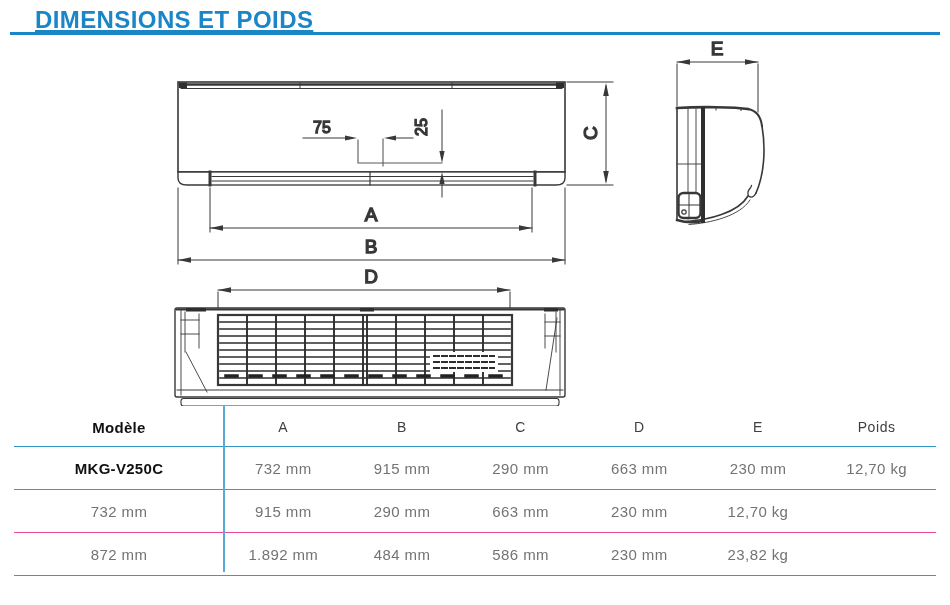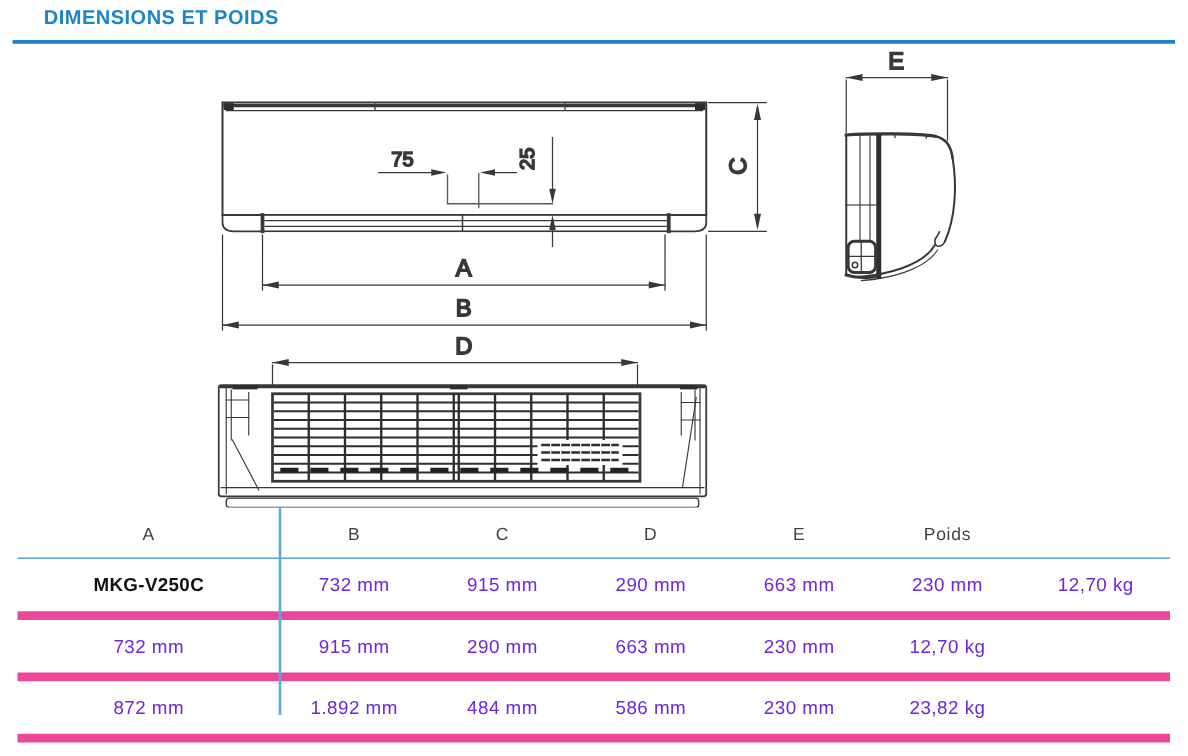--- a/index.html
+++ b/index.html
@@ -2,35 +2,35 @@
 <html><head>
 <meta charset="utf-8">
 <style>
   html,body{margin:0;padding:0;}
   body{
     width:950px;height:605px;position:relative;background:#ffffff;
     font-family:"Liberation Sans", sans-serif;overflow:hidden;
   }
   .title{
     position:absolute;left:35px;top:6px;
-    font-size:16px;font-weight:bold;color:#1a86c7;letter-spacing:.4px;
+    font-size:24px;font-weight:bold;color:#1a86c7;letter-spacing:.4px;text-decoration:underline;
   }
   .title-rule{
     position:absolute;left:10px;top:32px;width:930px;height:3px;background:#1a86c7;
   }
   svg.drawing{position:absolute;left:0;top:0;}
   svg.drawing text{font-family:"Liberation Sans",sans-serif;fill:#3a3a3a;}
   .dimletter{font-size:19px;}
   .dimnum{font-size:16px;}
 
   .spec-table{position:absolute;left:14px;top:408px;width:922px;}
   .trow{display:grid;grid-template-columns:210px repeat(6,1fr);align-items:center;}
   .trow.header{height:38px;border-bottom:1.5px solid #2f95c5;}
-  .trow.data{height:42px;border-bottom:7px solid #ec4899;}
-  .cell{text-align:center;font-size:15px;color:#6d28d9;letter-spacing:.4px;}
+  .trow.data{height:42px;border-bottom:1px solid #ec4899;}
+  .cell{text-align:center;font-size:15px;color:#737373;letter-spacing:.4px;}
   .cell.hdr{font-size:14px;color:#3f3f3f;letter-spacing:.6px;}
   .cell.model{font-weight:bold;color:#111;letter-spacing:.3px;}
   .cell.hdr.model{font-size:15px;}
   .vline{position:absolute;left:209px;top:-2px;width:2px;height:166px;background:#58a9d5;}
 </style>
 </head>
 <body>
 
 <div class="title">DIMENSIONS ET POIDS</div>
 <div class="title-rule"></div>
@@ -165,20 +165,21 @@
 
     <path d="M177,390 H563" stroke-width="1"></path>
     <rect x="181" y="398.5" width="378" height="7.5" rx="2.5" fill="#ffffff" stroke-width="1.1"></rect>
   </g>
 </svg>
 
 <div class="spec-table">
   <div class="vline"></div>
 
   <div class="trow header">
+    <div class="cell hdr model">Modèle</div>
     <div class="cell hdr">A</div>
     <div class="cell hdr">B</div>
     <div class="cell hdr">C</div>
     <div class="cell hdr">D</div>
     <div class="cell hdr">E</div>
     <div class="cell hdr">Poids</div>
   </div>
 
   <div class="trow data">
     <div class="cell model">MKG-V250C</div>

